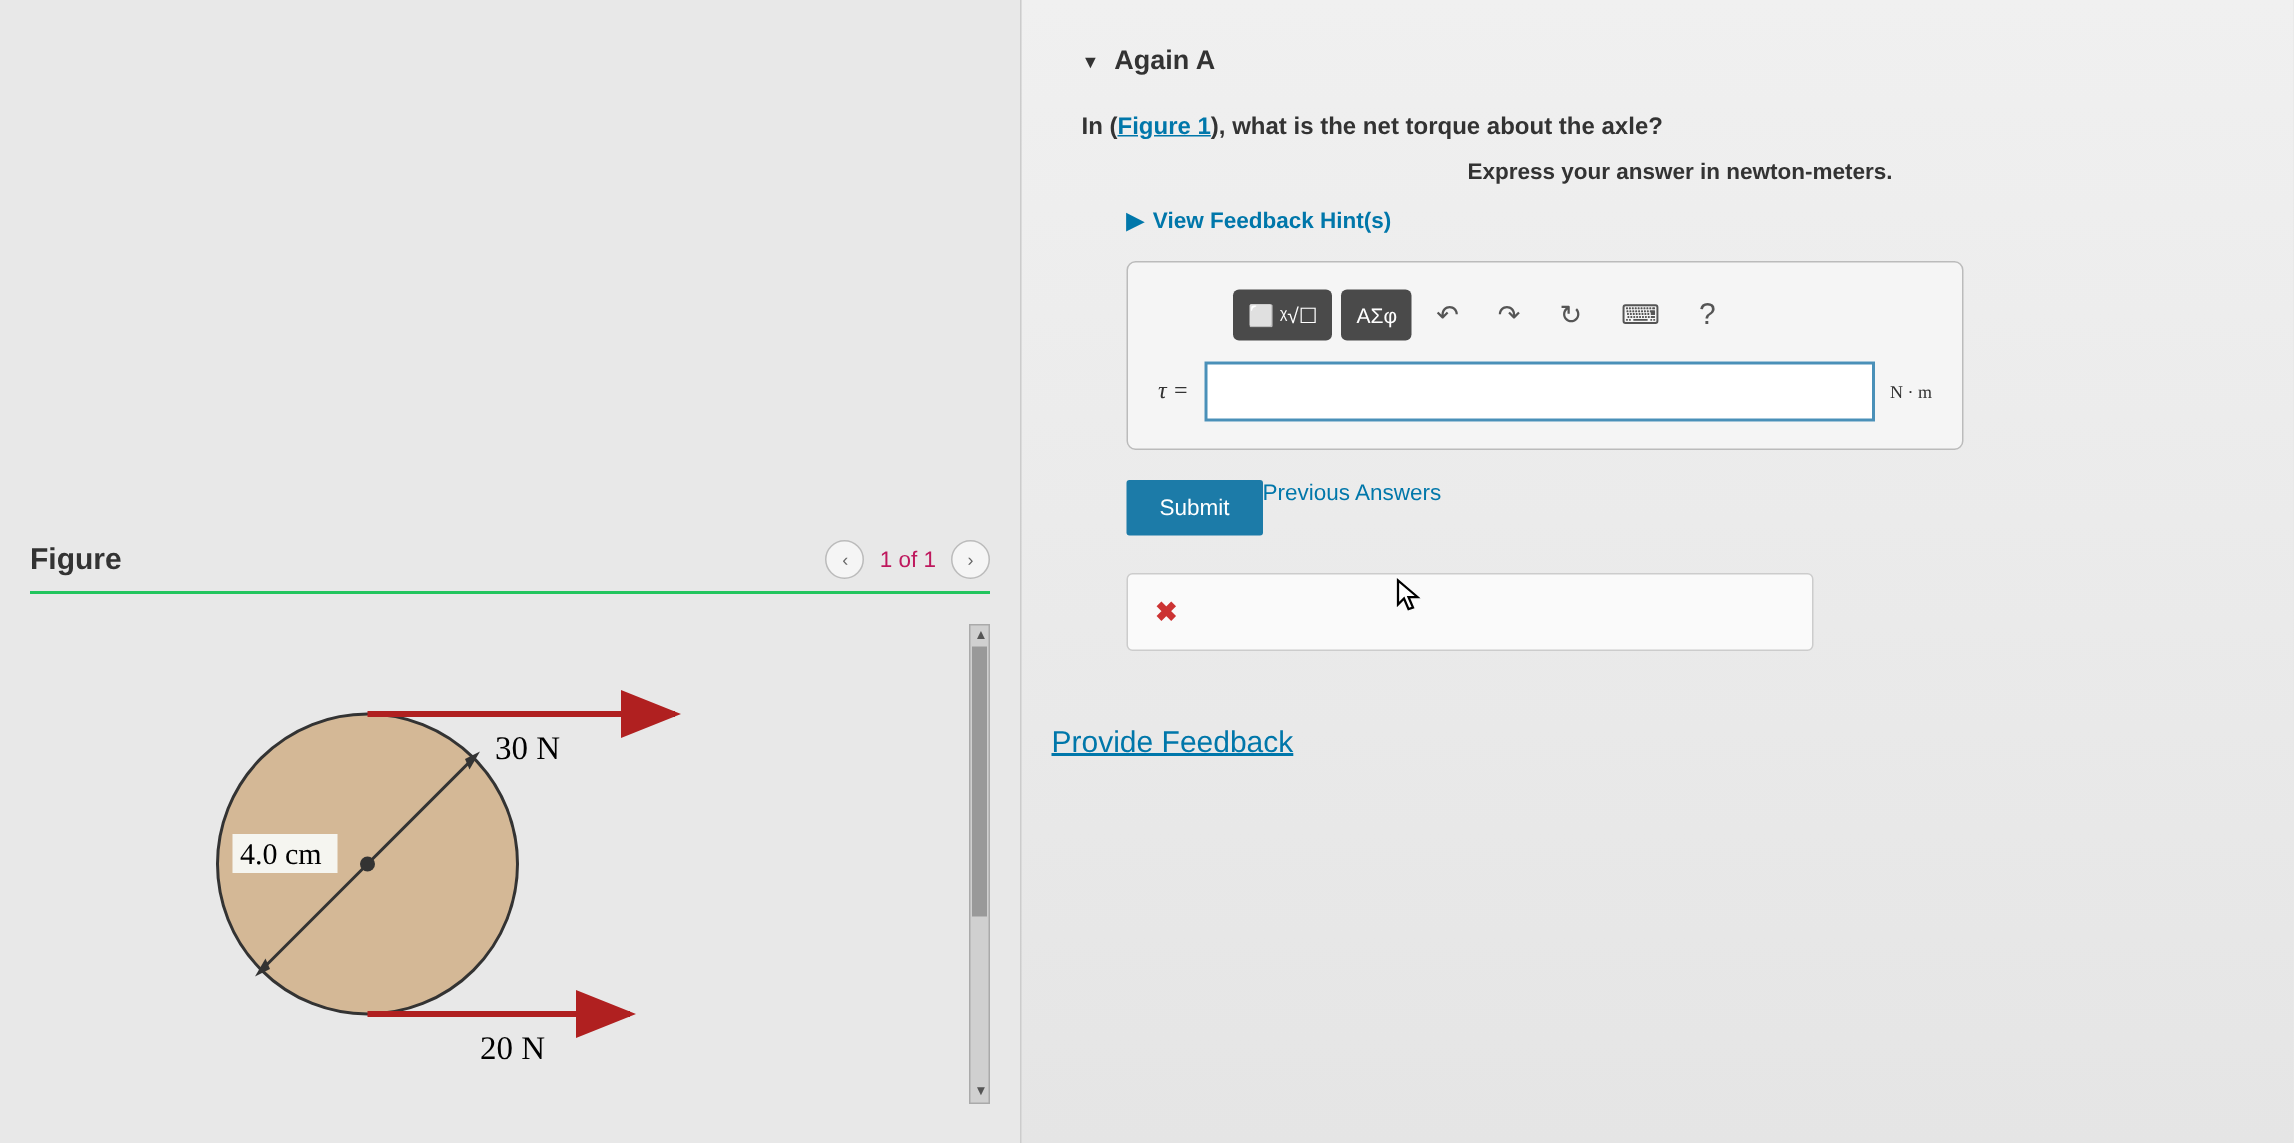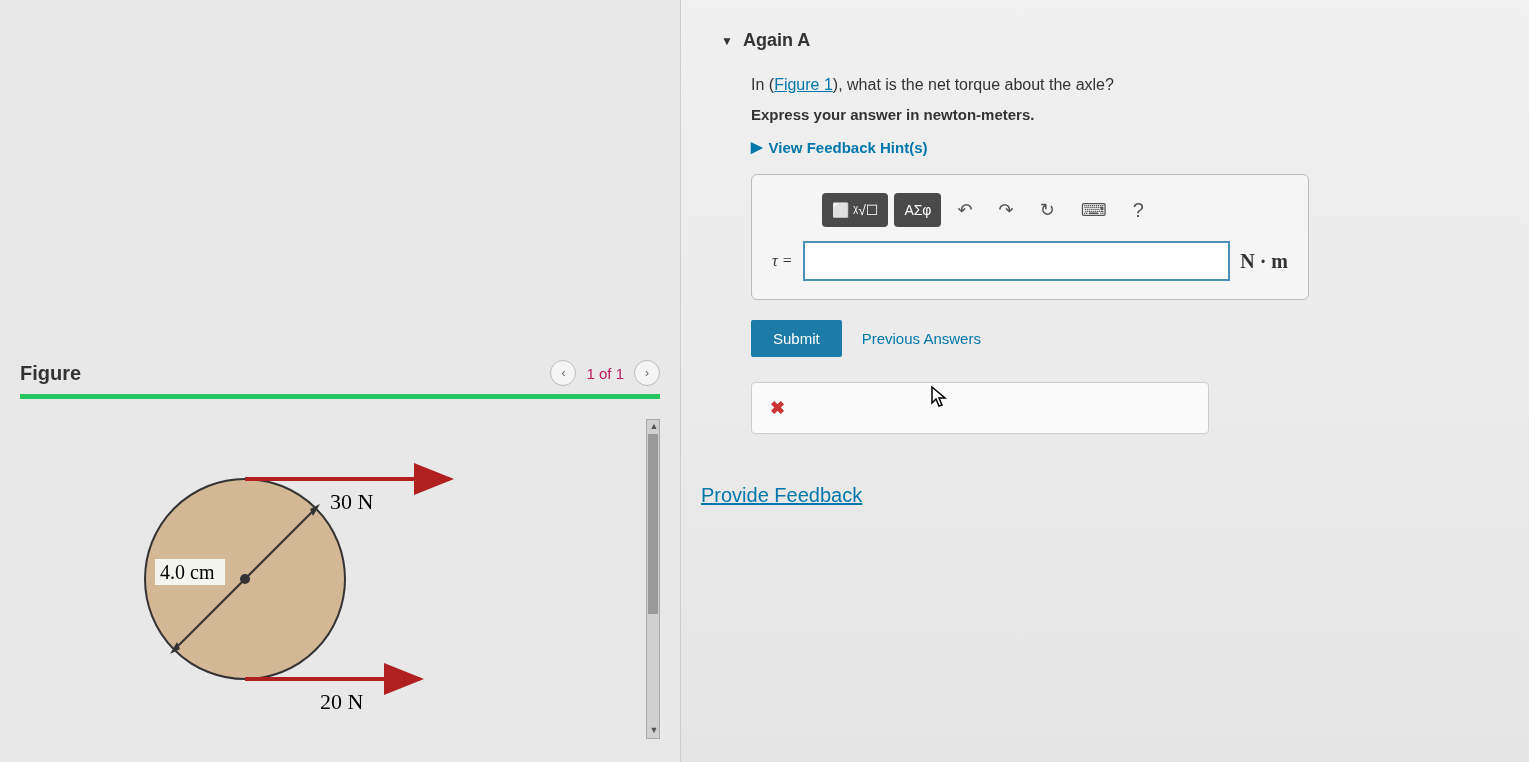--- a/index.html
+++ b/index.html
@@ -21,21 +21,21 @@
     .right-panel {
       flex: 1;
       background: linear-gradient(to bottom, #f0f0f0, #e5e5e5);
       padding: 30px 40px;
       border-left: 1px solid #ccc;
     }
     .figure-header {
       display: flex;
       justify-content: space-between;
       align-items: center;
-      border-bottom: 5px solid #22c55e;
+      border-bottom: 2px solid #22c55e;
       padding-bottom: 8px;
       margin-top: 340px;
     }
     .figure-title {
       font-size: 20px;
       font-weight: bold;
     }
     .figure-nav {
       display: flex;
       align-items: center;
@@ -94,29 +94,30 @@
     .part-header .caret {
       font-size: 12px;
       color: #333;
     }
     .part-title {
       font-size: 18px;
       font-weight: bold;
     }
     .question-text {
       font-size: 16px;
-      margin-left: 30px;
       margin-bottom: 12px;
+      font-weight: bold;
     }
     .question-text a { color: #0077aa; text-decoration: underline; }
     .express-text {
       font-size: 15px;
       font-weight: bold;
       margin-left: 30px;
       margin-bottom: 15px;
+      text-align: center;
     }
     .hints-link {
       color: #0077aa;
       font-size: 15px;
       font-weight: bold;
       margin-left: 30px;
       margin-bottom: 18px;
       cursor: pointer;
       display: flex;
       align-items: center;
@@ -175,27 +176,25 @@
     .answer-input {
       flex: 1;
       height: 40px;
       border: 2px solid #4a90b8;
       background: #fff;
       padding: 0 10px;
       font-size: 16px;
     }
     .units {
       font-family: 'Times New Roman', serif;
-      font-size: 20px;
-      font-weight: bold;
+      font-size: 12px;
     }
     .submit-row {
       display: flex;
-      align-items: center;
-      gap: 20px;
+      align-items: flex-start;
       margin-left: 30px;
       margin-bottom: 25px;
     }
     .submit-btn {
       background: #1c7ba8;
       color: #fff;
       border: none;
       padding: 10px 22px;
       font-size: 15px;
       cursor: pointer;

